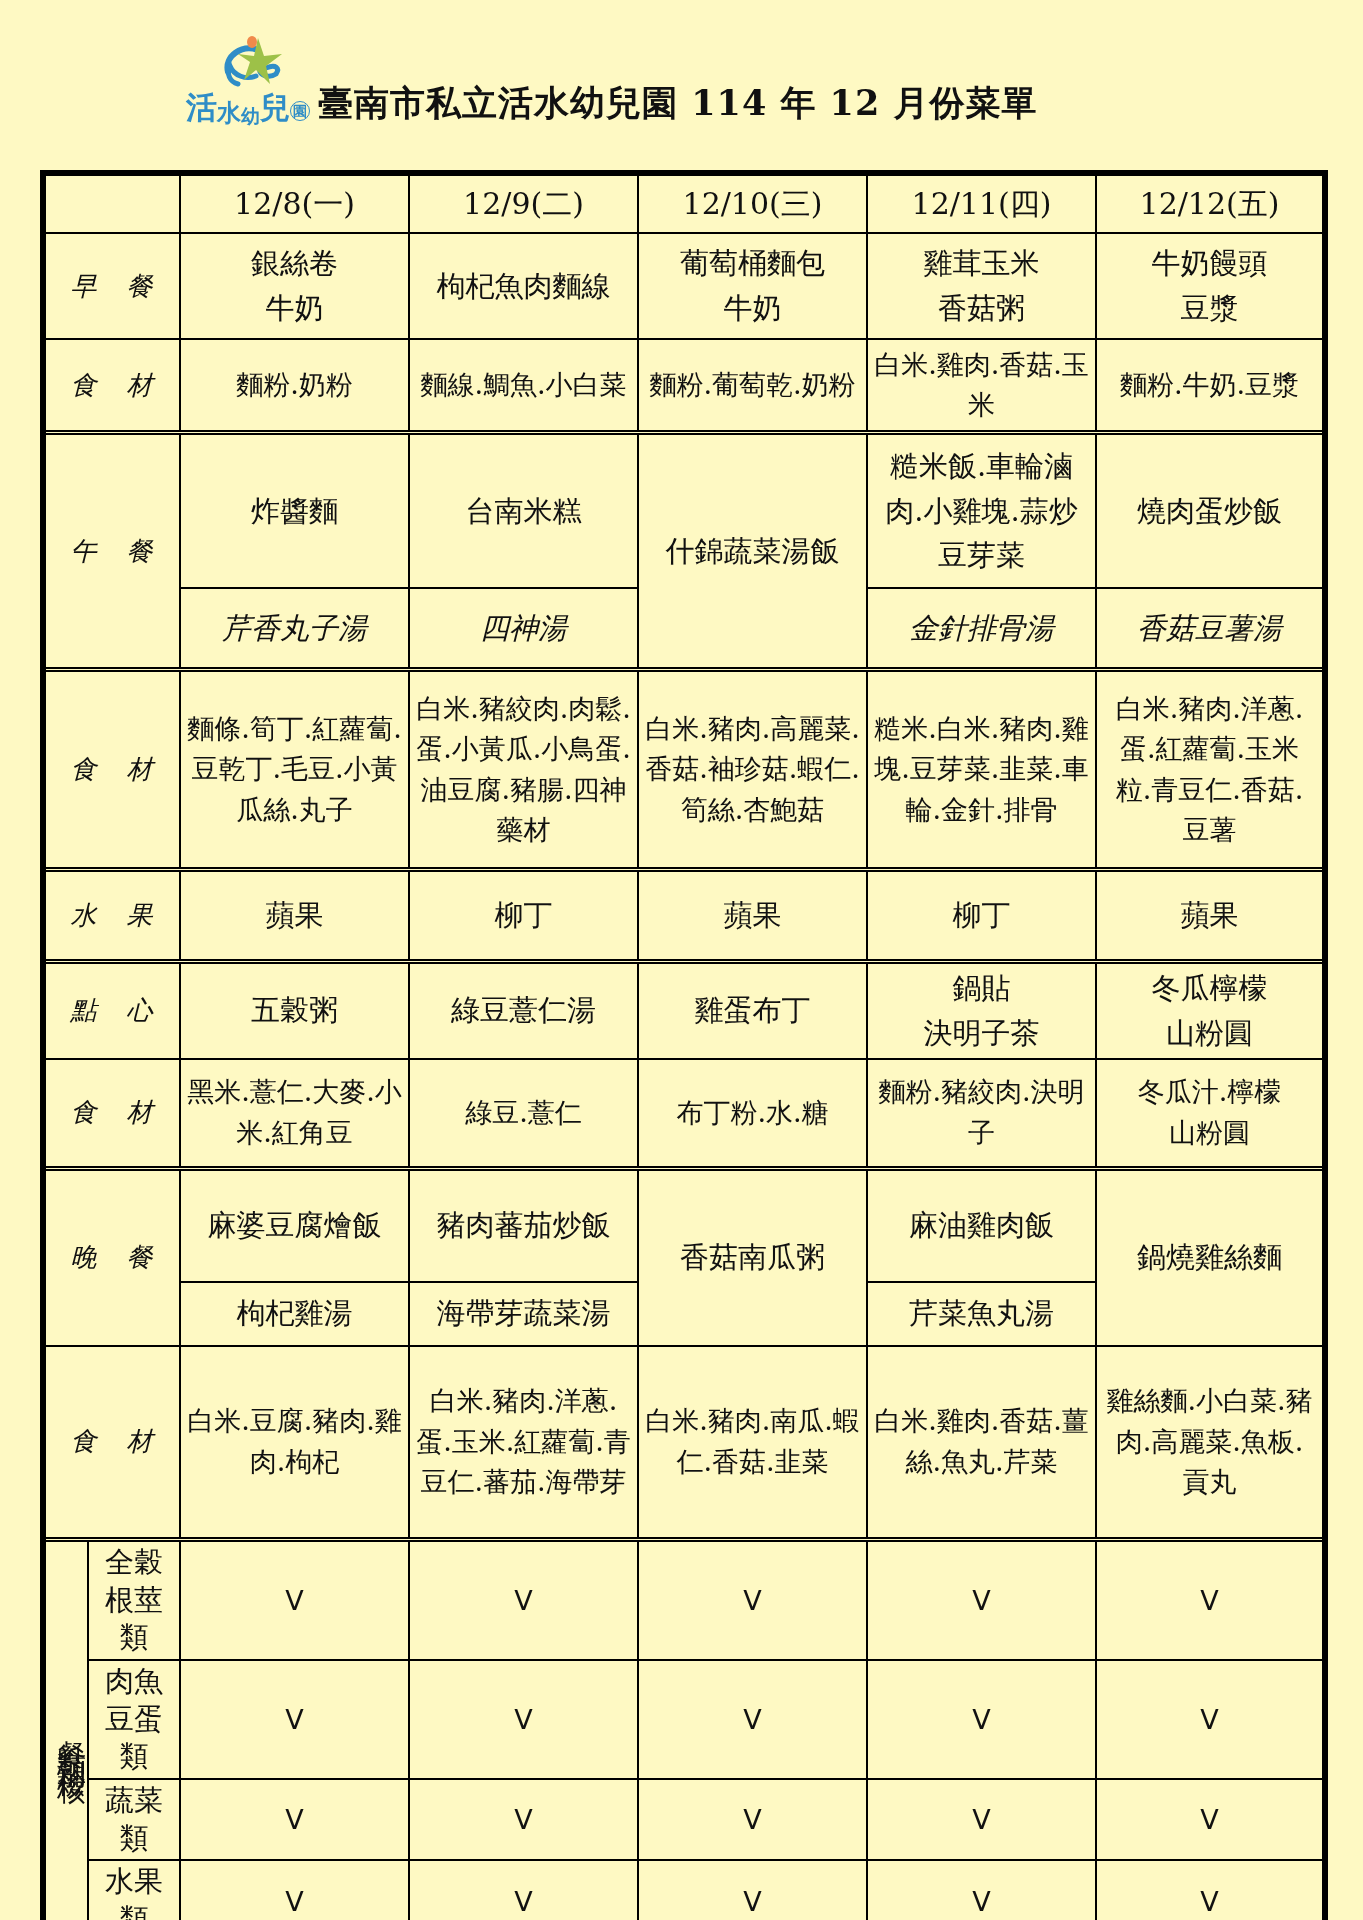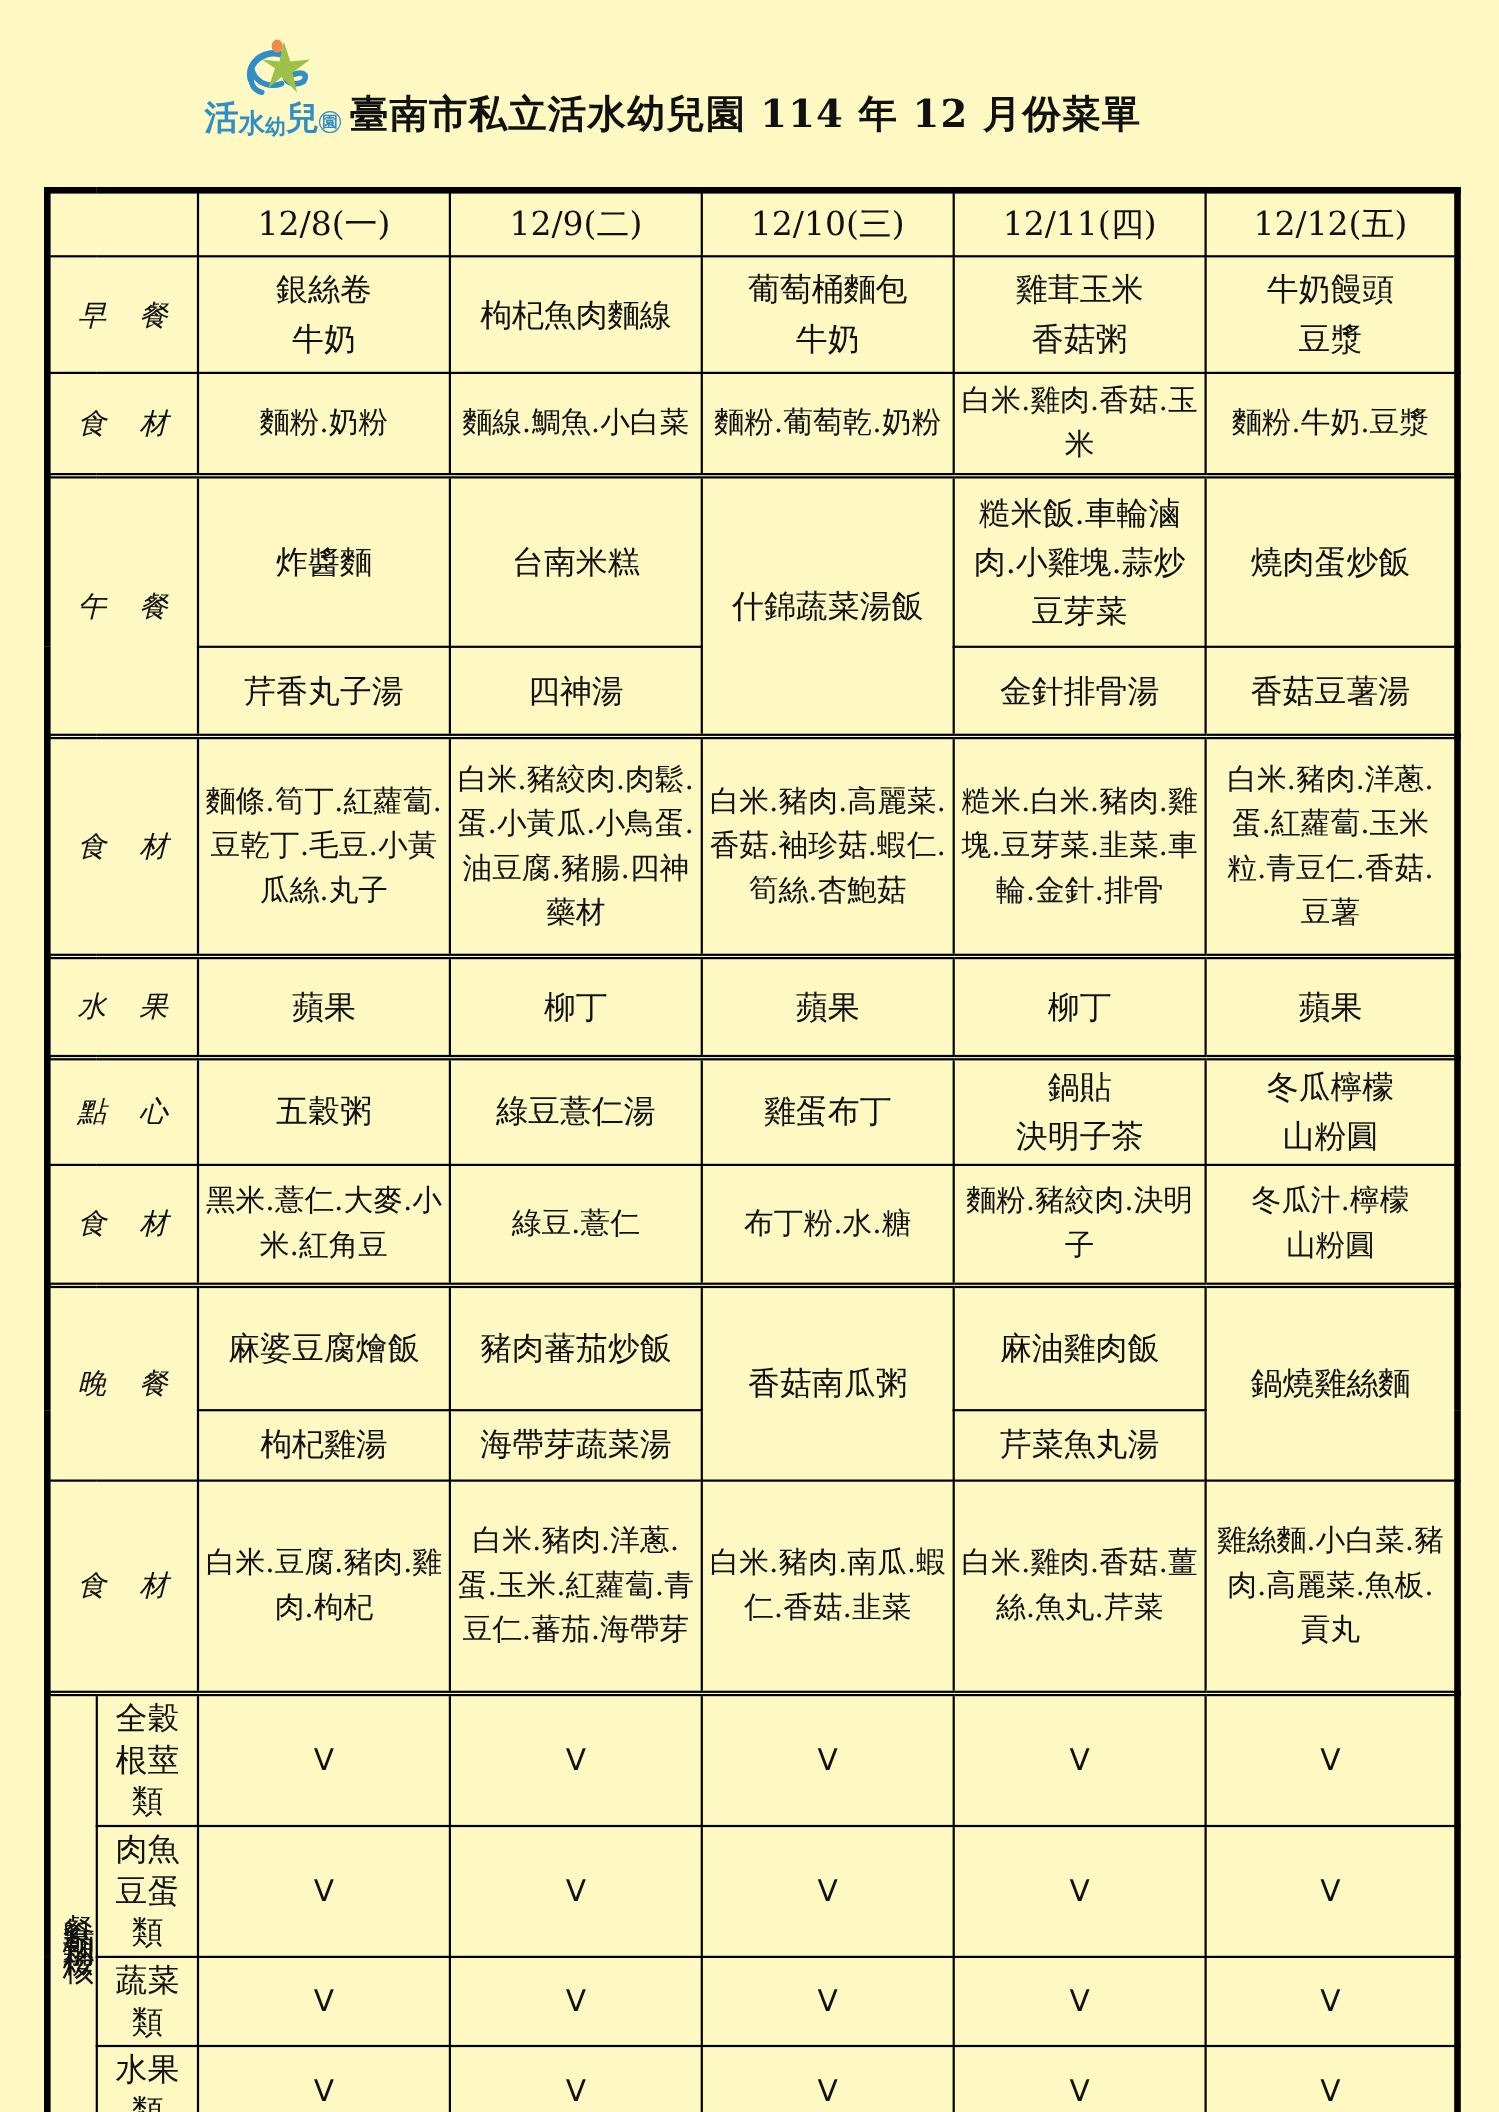--- a/index.html
+++ b/index.html
@@ -38,21 +38,21 @@
   .ing  { font-size:27px; line-height:1.5; white-space:pre-line; }
   .vlbl { font-size:29px; padding:0; }
   .vlbl span { writing-mode:vertical-lr; text-orientation:upright; letter-spacing:7px; display:inline-block; }
   .clbl { font-size:29px; line-height:1.3; padding:2px 2px; }
   .mark { font-size:27px; font-family:"DejaVu Sans","Liberation Sans",sans-serif; }
   
   .r-dates td{ height:52px; }
   .r-bf td{ height:100px; }
   .r-ing1 td{ height:86px; }
   .r-lu-main td{ height:148px;margin-top:15px; }
-  .r-lu-soup td{ height:74px; }
+  .r-lu-soup td{ height:74px;font-style:italic; }
   .r-ing2 td{ height:191px; }
   .r-fruit td{ height:83px; }
   .r-snack td{ height:86px; }
   .r-ing3 td{ height:102px; }
   .r-di-main td{ height:106px; }
   .r-di-soup td{ height:58px; }
   .r-ing4 td{ height:186px; }
   .r-ck0 td{ height:69px; }
   .r-ck1 td{ height:73px; }
   .r-ck2 td{ height:41px; }

